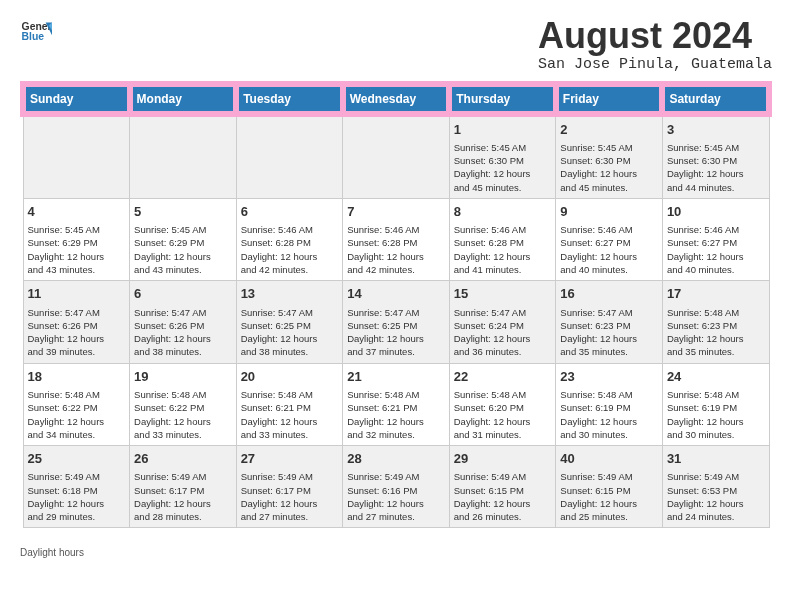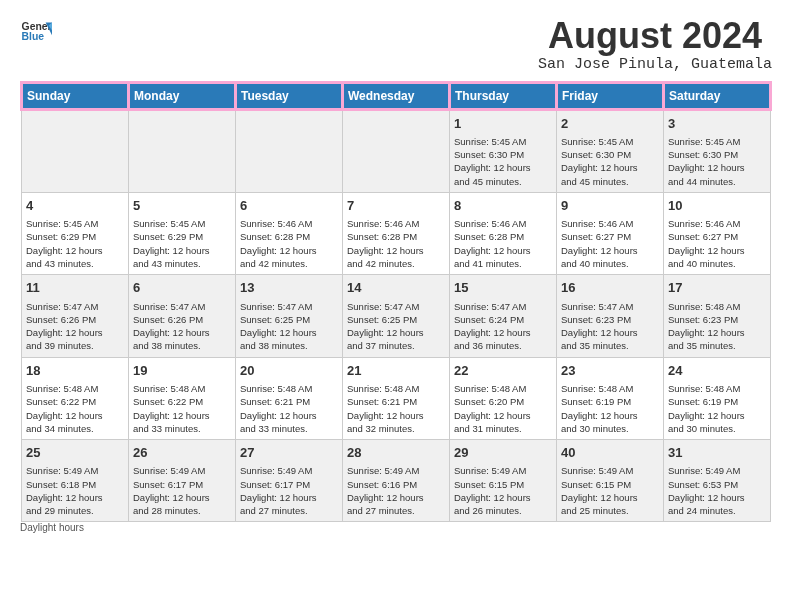--- a/index.html
+++ b/index.html
@@ -22,21 +22,21 @@
     .logo {
       display: flex;
       align-items: center;
       gap: 2px;
     }
     .logo-icon {
       width: 32px;
       height: 32px;
     }
     .title-block {
-      text-align: center;
+      text-align: left;
     }
     .main-title {
       font-size: 36px;
       font-weight: bold;
       color: #333;
       line-height: 1.1;
     }
     .subtitle {
       font-size: 15px;
       color: #333;
@@ -47,21 +47,21 @@
       border-collapse: collapse;
       table-layout: fixed;
     }
     thead th {
       background-color: #2a7ab8;
       color: #fff;
       font-size: 12px;
       font-weight: bold;
       padding: 5px 4px;
       text-align: left;
-      border: 3px solid #f9a8d4;
+      border: 6px solid #f9a8d4;
     }
     tbody td {
       vertical-align: top;
       font-size: 9.5px;
       color: #333;
       padding: 4px 4px;
       border: 1px solid #ccc;
       height: 78px;
       line-height: 1.4;
     }
@@ -72,21 +72,21 @@
       background-color: #fff;
     }
     .day-num {
       font-size: 13px;
       font-weight: bold;
       color: #333;
       display: block;
       margin-bottom: 2px;
     }
     .footer {
-      margin-top: 0;
+      margin-top: 19px;
       font-size: 10px;
       color: #555;
     }
   </style>
 </head>
 <body>
 
 <div class="container">
   <div class="header-row">
     <div class="logo">

